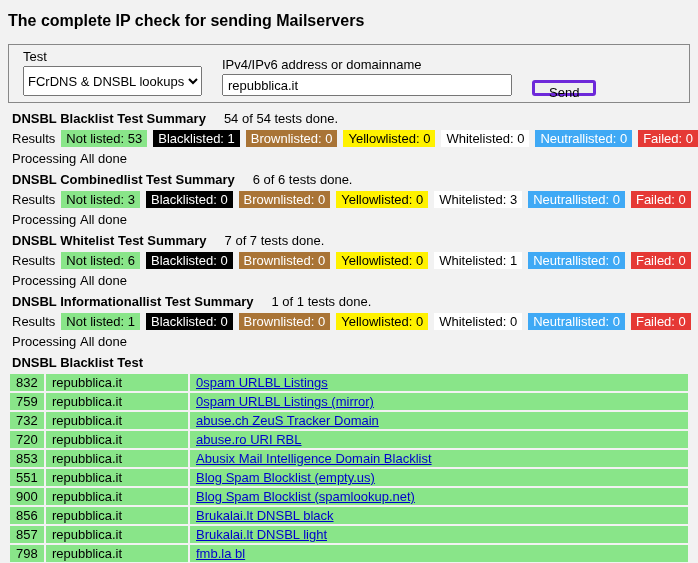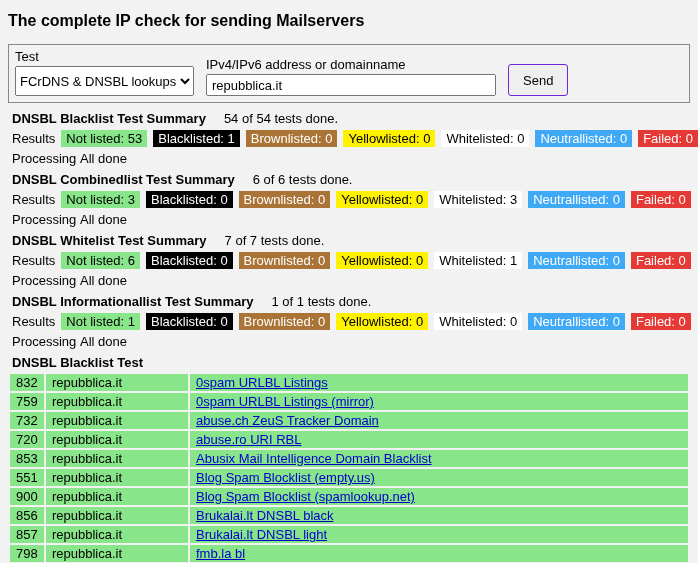--- a/index.html
+++ b/index.html
@@ -19,35 +19,36 @@
   }
   .form-box {
     border: 1px solid #888;
     padding: 4px 6px 6px 6px;
     background: #f2f2f2;
     margin-bottom: 6px;
   }
   .form-row {
     display: flex;
     align-items: flex-end;
-    gap: 12px;
+    gap: 20px;
+    margin-left: 8px;
   }
   .form-col { display: flex; flex-direction: column; gap: 2px; }
   .form-col label { font-size: 13px; }
   select, input[type=text], button {
     font-family: inherit;
     font-size: 13px;
   }
   select { height: 30px; }
   input[type=text] { height: 22px; padding: 2px 4px; width: 290px; }
   button {
-    height: 32px;
+    height: 16px;
     padding: 2px 14px;
     background: #efefef;
-    border: 1px solid #6d28d9;
+    border: 3px solid #6d28d9;
     border-radius: 3px;
     cursor: pointer;
   }
   .summary {
     margin: 2px 0 0 0;
   }
   .summary-header {
     display: flex;
     gap: 18px;
     padding: 2px 4px;

